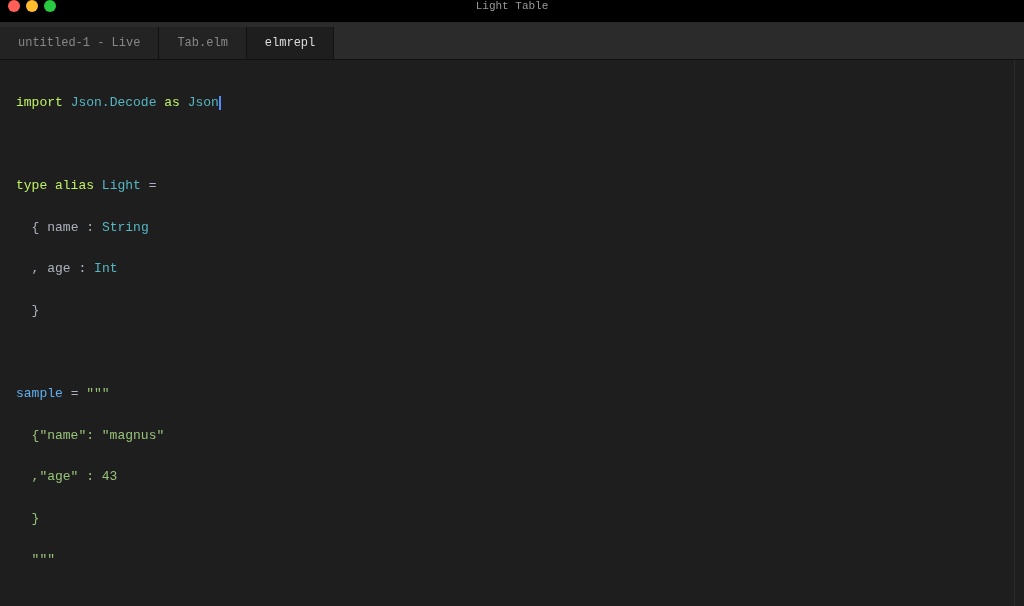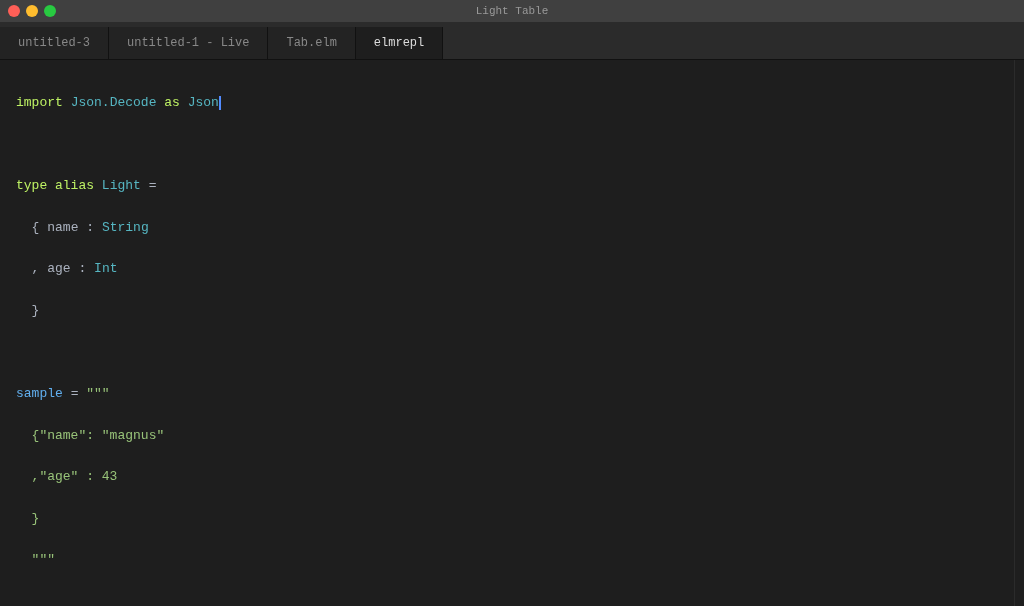--- a/index.html
+++ b/index.html
@@ -13,23 +13,22 @@
       height: 606px;
       background: #1e1e1e;
       font-family: 'Menlo', 'Monaco', 'Courier New', monospace;
       overflow: hidden;
     }
 
     
     .title-bar {
       width: 100%;
       height: 22px;
-      background: #404040;
-      display: flex;
-      align-items: center;
+      background: #000000;
+      display: flex;
       justify-content: center;
       position: relative;
     }
 
     .title-bar-title {
       font-size: 11px;
       color: #999;
     }
 
     .traffic-lights {
@@ -154,23 +153,20 @@
 <div class="title-bar">
   <div class="traffic-lights">
     <div class="traffic-light red"></div>
     <div class="traffic-light yellow"></div>
     <div class="traffic-light green"></div>
   </div>
   <span class="title-bar-title">Light Table</span>
 </div>
 
 <div class="tab-bar">
-  <div class="tab">
-    <span>untitled-3</span>
-  </div>
   <div class="tab">
     <span>untitled-1 - Live</span>
   </div>
   <div class="tab">
     <span>Tab.elm</span>
   </div>
   <div class="tab active">
     <span>elmrepl</span>
   </div>
 </div>

